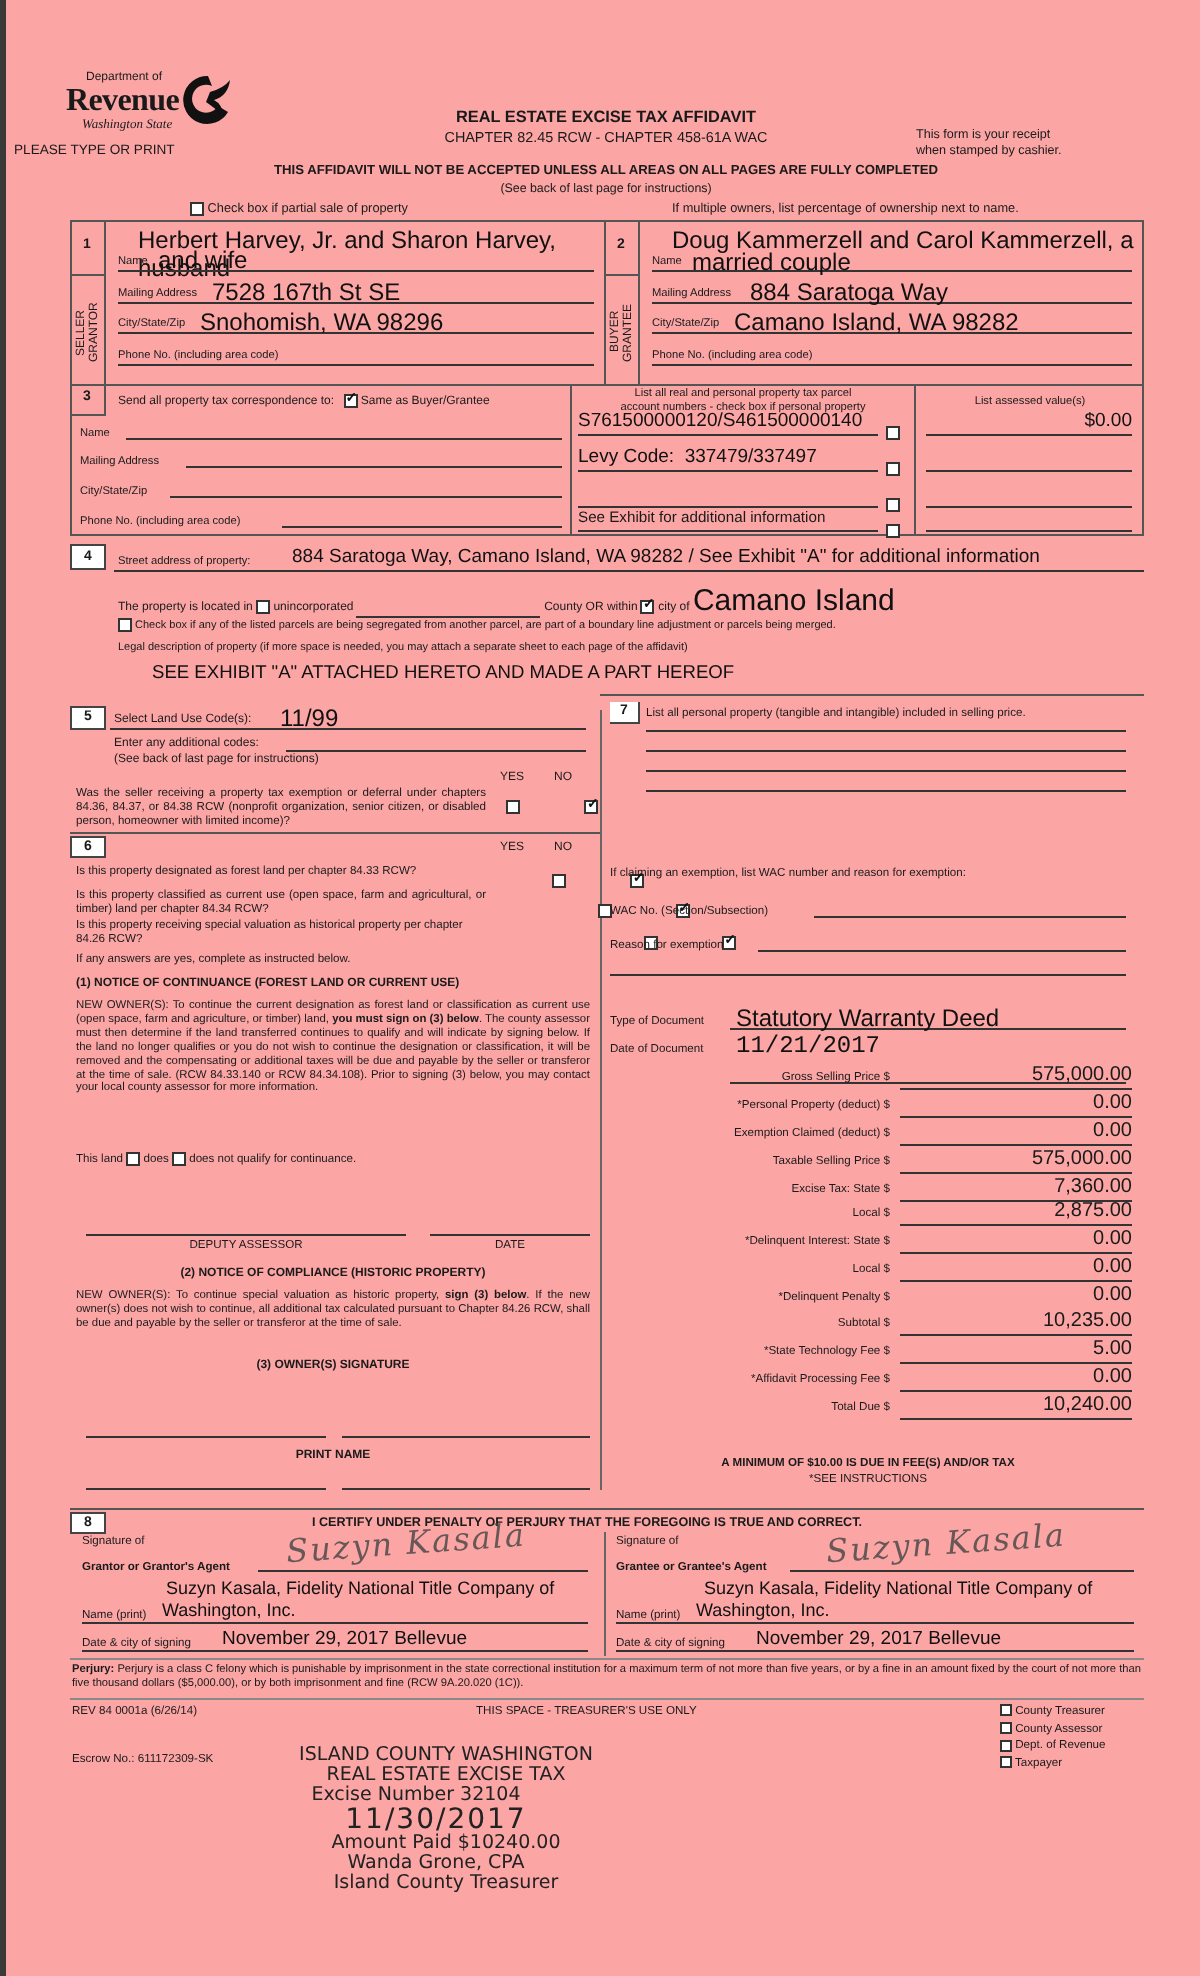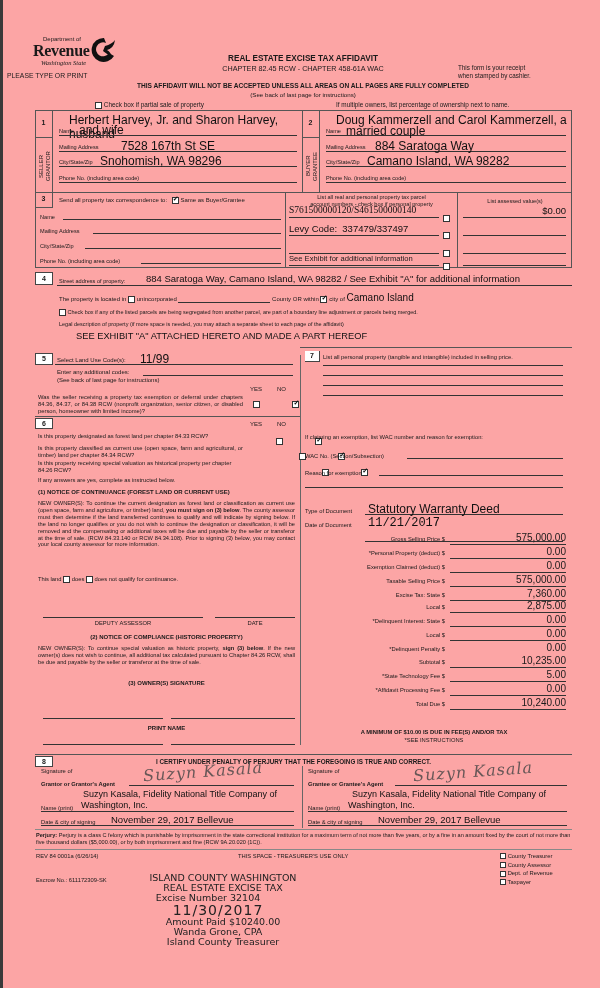--- a/index.html
+++ b/index.html
@@ -64,21 +64,21 @@
     <div class="abs" style="left:0;top:28px;width:18px;height:54px;border-right:1px solid #555;">
       <div class="vert" style="left:3px;top:8px;height:40px;"><span>SELLER</span><br><span>GRANTOR</span></div>
     </div>
     <div class="abs hand" style="left:34px;top:3px;">Herbert Harvey, Jr. and Sharon Harvey, husband</div>
     <div class="abs line" style="left:24px;top:12px;width:238px;height:14px;">
       <span class="tiny" style="position:absolute;left:0;top:6px;">Name</span>
       <span class="hand" style="position:absolute;left:20px;top:1px;">and wife</span>
     </div>
     <div class="abs line" style="left:24px;top:29px;width:238px;height:13px;">
       <span class="tiny" style="position:absolute;left:0;top:5px;">Mailing Address</span>
-      <span class="hand" style="position:absolute;left:62px;top:0;">7528 167th St SE</span>
+      <span class="hand" style="position:absolute;left:47px;top:0;">7528 167th St SE</span>
     </div>
     <div class="abs line" style="left:24px;top:44px;width:238px;height:13px;">
       <span class="tiny" style="position:absolute;left:0;top:5px;">City/State/Zip</span>
       <span class="hand" style="position:absolute;left:41px;top:0;">Snohomish, WA 98296</span>
     </div>
     <div class="abs line" style="left:24px;top:61px;width:238px;height:12px;">
       <span class="tiny" style="position:absolute;left:0;top:4px;">Phone No. (including area code)</span>
     </div>
   </div>
 
@@ -126,21 +126,21 @@
   <div class="abs" style="left:282px;top:192px;width:1px;height:76px;background:#555;"></div>
   <div class="abs" style="left:454px;top:192px;width:1px;height:76px;background:#555;"></div>
 
   
   <div class="abs center tiny" style="left:283px;top:194px;width:171px;line-height:7px;">
     <div>List all real and personal property tax parcel</div>
     <div>account numbers - check box if personal property</div>
   </div>
   <div class="abs center tiny" style="left:455px;top:198px;width:114px;">List assessed value(s)</div>
 
-  <div class="abs" style="left:286px;top:205px;width:164px;height:13px;font-family:Liberation Serif, serif;">
+  <div class="abs" style="left:286px;top:205px;width:164px;height:13px;">
     <div class="abs line hand" style="left:0;top:0;width:150px;height:13px;font-size:9.5px;white-space:nowrap;">S761500000120/S461500000140</div>
     <span class="cb abs" style="left:154px;top:3px;"></span>
   </div>
   <div class="abs line right hand" style="left:460px;top:205px;width:103px;height:13px;font-size:9.5px;">$0.00</div>
 
   <div class="abs" style="left:286px;top:223px;width:164px;height:13px;">
     <div class="abs line hand" style="left:0;top:0;width:150px;height:13px;font-size:9.5px;white-space:pre;">Levy Code:  337479/337497</div>
     <span class="cb abs" style="left:154px;top:3px;"></span>
   </div>
   <div class="abs line" style="left:460px;top:223px;width:103px;height:13px;"></div>
@@ -164,21 +164,21 @@
     <span class="hand" style="position:absolute;left:89px;top:1px;font-size:9.5px;white-space:nowrap;">884 Saratoga Way, Camano Island, WA 98282 / See Exhibit "A" for additional information</span>
   </div>
   <div class="abs tiny" style="left:56px;top:292px;white-space:nowrap;font-size:6px;">
     <span>The property is located in</span>
     <span class="cb"></span>
     <span>unincorporated</span>
     <span class="line" style="display:inline-block;width:92px;height:7px;vertical-align:bottom;"></span>
     <span>County OR within</span>
     <span class="cb checked"></span>
     <span>city of</span>
-    <span class="hand" style="font-size:10px;text-align:center;">Camano Island</span>
+    <span class="hand" style="font-size:15px;text-align:center;">Camano Island</span>
   </div>
   <div class="abs tiny" style="left:56px;top:309px;white-space:nowrap;font-size:5.5px;">
     <span class="cb"></span>
     <span>Check box if any of the listed parcels are being segregated from another parcel, are part of a boundary line adjustment or parcels being merged.</span>
   </div>
   <div class="abs tiny" style="left:56px;top:321px;white-space:nowrap;font-size:5.5px;">Legal description of property (if more space is needed, you may attach a separate sheet to each page of the affidavit)</div>
   <div class="abs hand" style="left:73px;top:331px;font-size:9.3px;">SEE EXHIBIT "A" ATTACHED HERETO AND MADE A PART HEREOF</div>
 
   
   <div class="abs" style="left:297px;top:355px;width:1px;height:390px;background:#666;"></div>

